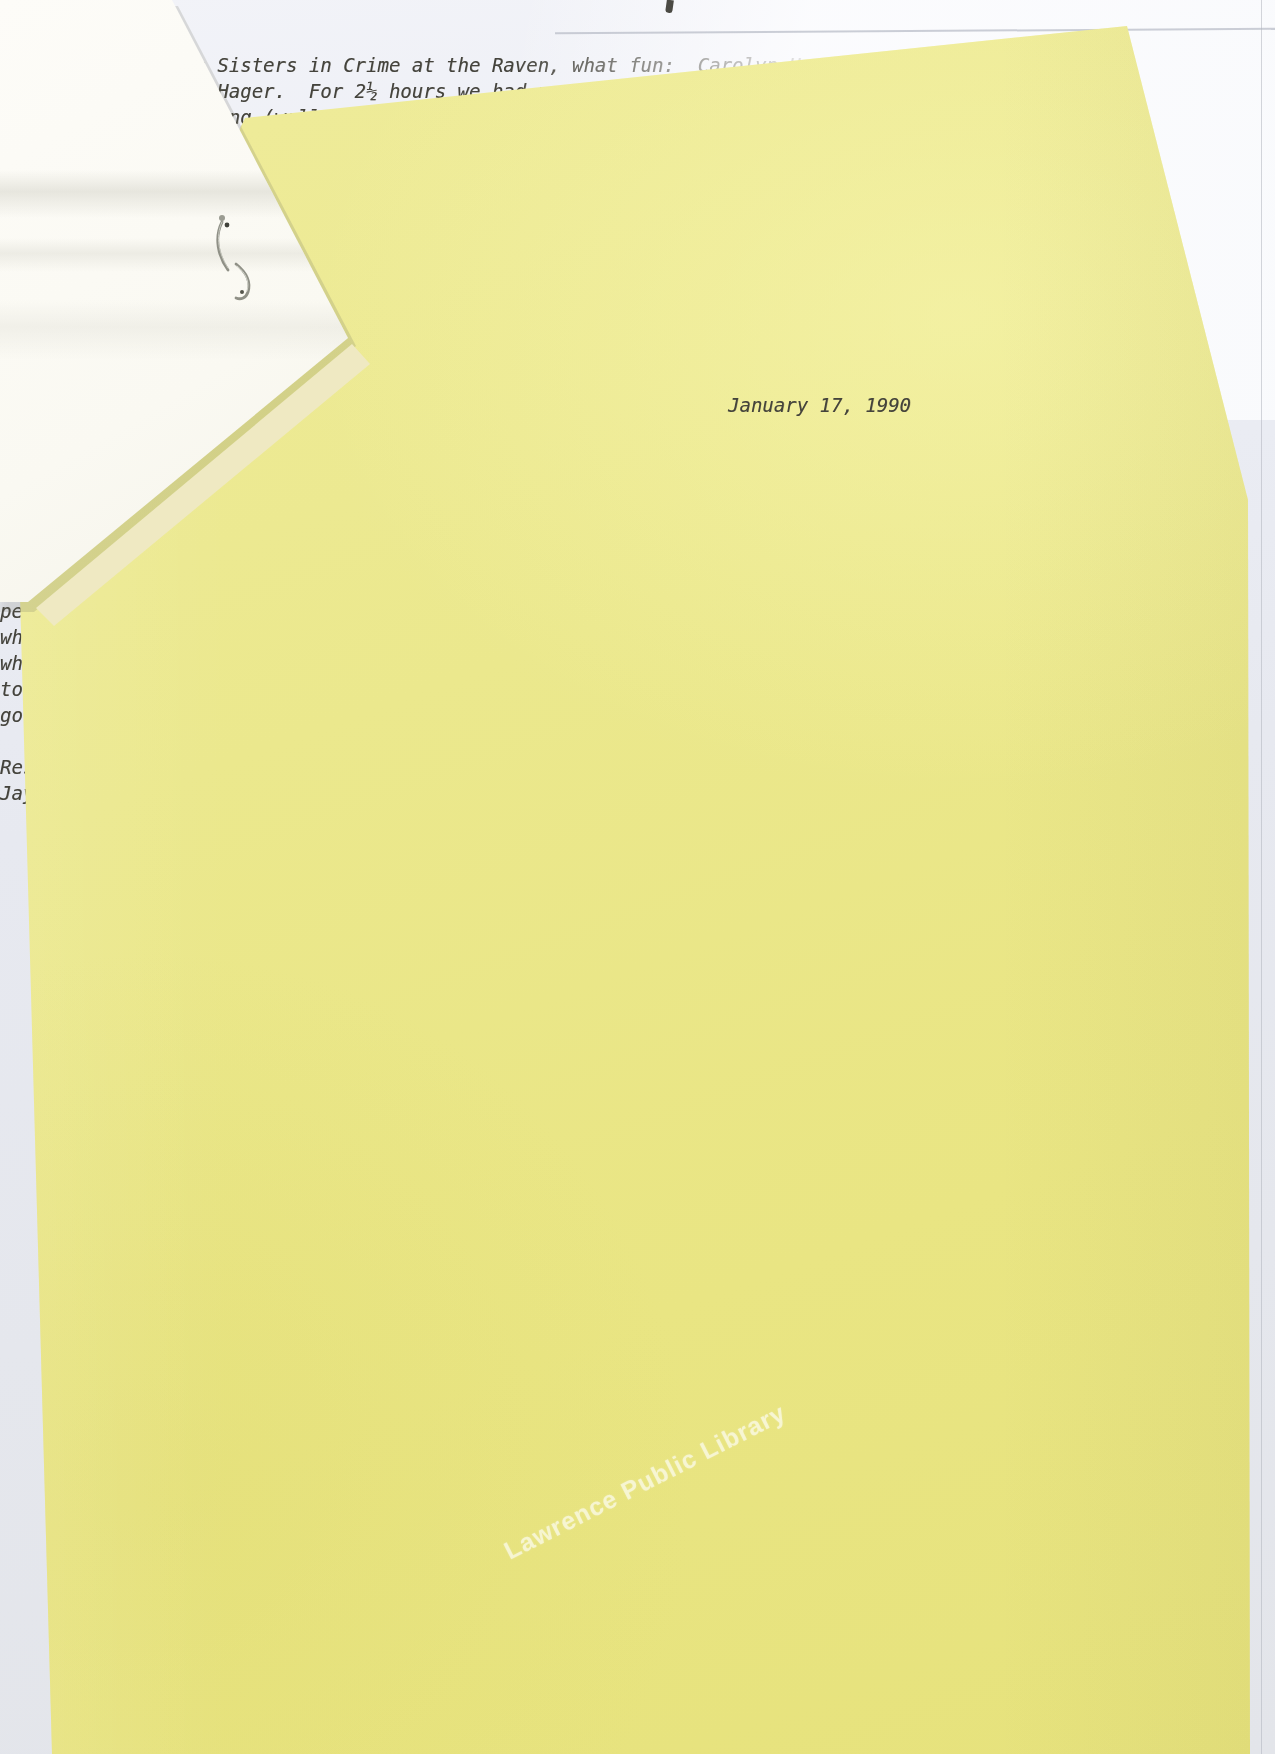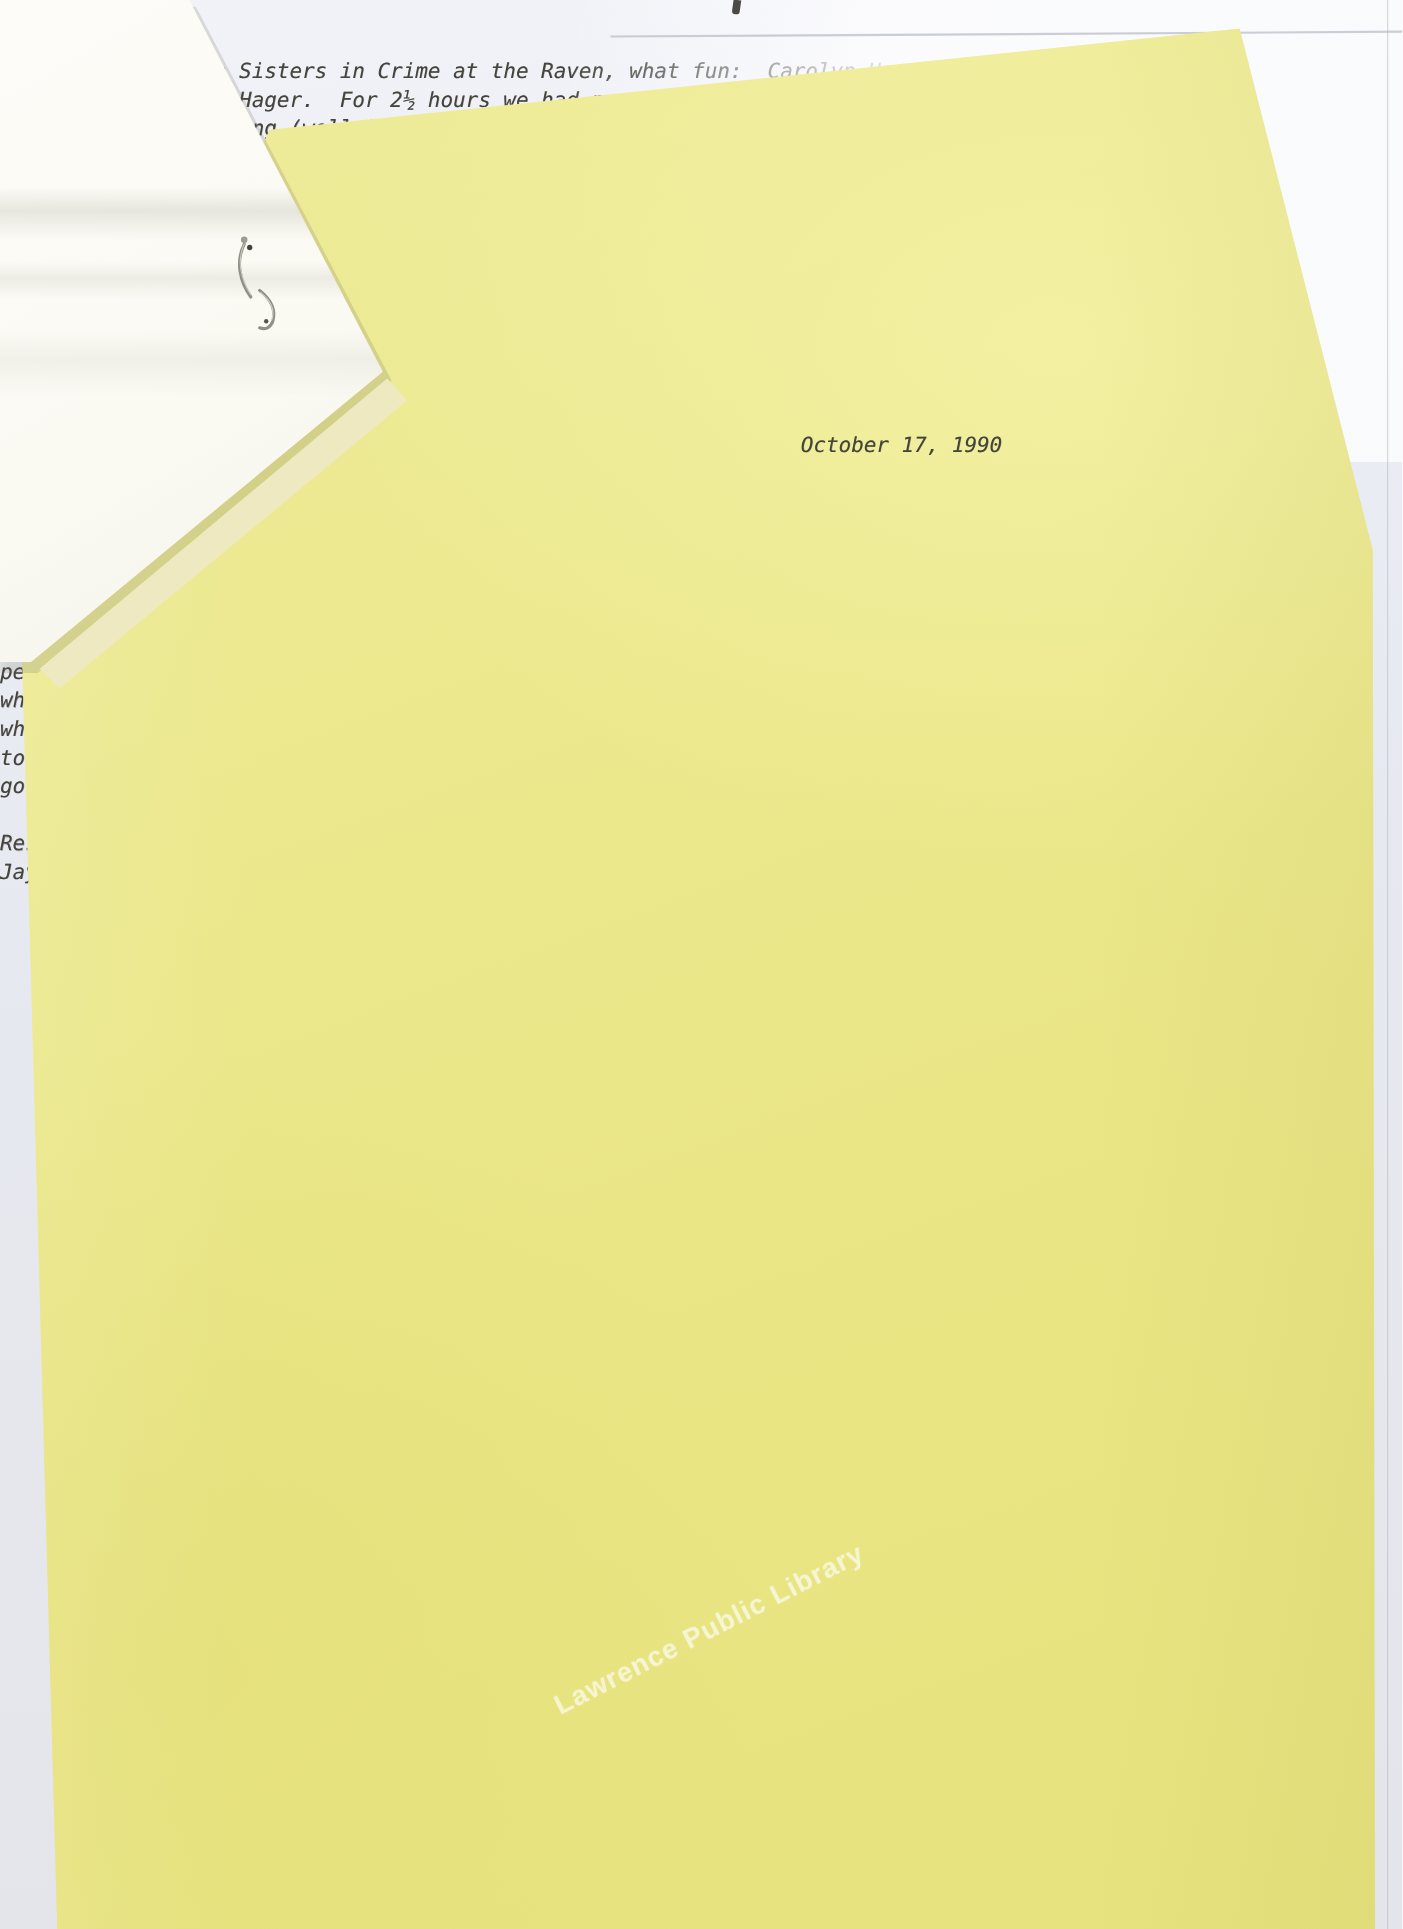--- a/index.html
+++ b/index.html
@@ -117,21 +117,21 @@
   <svg class="staple" width="72" height="96" viewBox="0 0 72 96">
     <circle cx="24" cy="10" r="3" fill="#9b9c92"></circle>
     <circle cx="29" cy="17" r="2.4" fill="#41423a"></circle>
     <path d="M 24 14 C 16 30 20 48 30 62" fill="none" stroke="#8f9086" stroke-width="2.8" stroke-linecap="round"></path>
     <path d="M 24 14 C 17 29 21 46 30 60" fill="none" stroke="#c8c9c0" stroke-width="1" stroke-linecap="round"></path>
     <path d="M 38 56 C 48 64 53 74 50 84 C 48 90 43 92 38 90" fill="none" stroke="#8f9086" stroke-width="2.8" stroke-linecap="round"></path>
     <path d="M 39 58 C 48 65 52 74 49 83" fill="none" stroke="#d4d5cc" stroke-width="1" stroke-linecap="round"></path>
     <circle cx="44" cy="84" r="2" fill="#55564c"></circle>
   </svg>
 
-  <div class="typed date-line">October 17, 1990</div>
+  <div class="typed date-line">January 17, 1990</div>
 
   <div class="letter-body">
     <div class="typed salutation" style="position:static">Dear Sara:</div>
     <div class="typed para" style="position:static">Last week we had a Sisters in Crime at the Raven, what fun:  Carolyn Hart,
 Joan Hess and Jean Hager.  For 2½ hours we had panel, questions, book
 signing, wine drinking (well Joan drinks wine, Carolyn ice tea) and had
 standing room only in the shop that connects to our store and we use on
 Saturdays.  One of the questions I threw at the panel was "After equity,
 what?"  Poor JEan Hager wanted to know where that question came from and
 I prefaced the question bgiexplaining it had come from Bouchercon.  Carolyn

